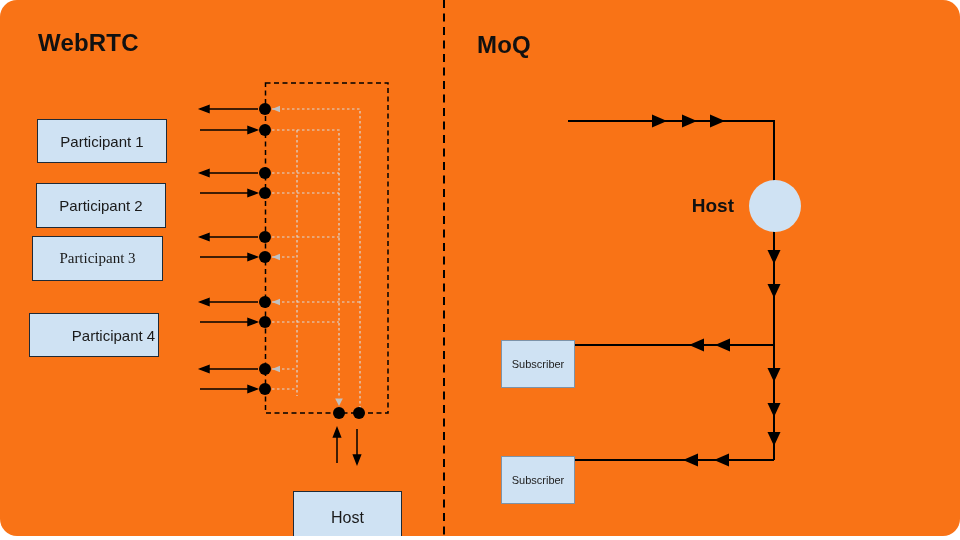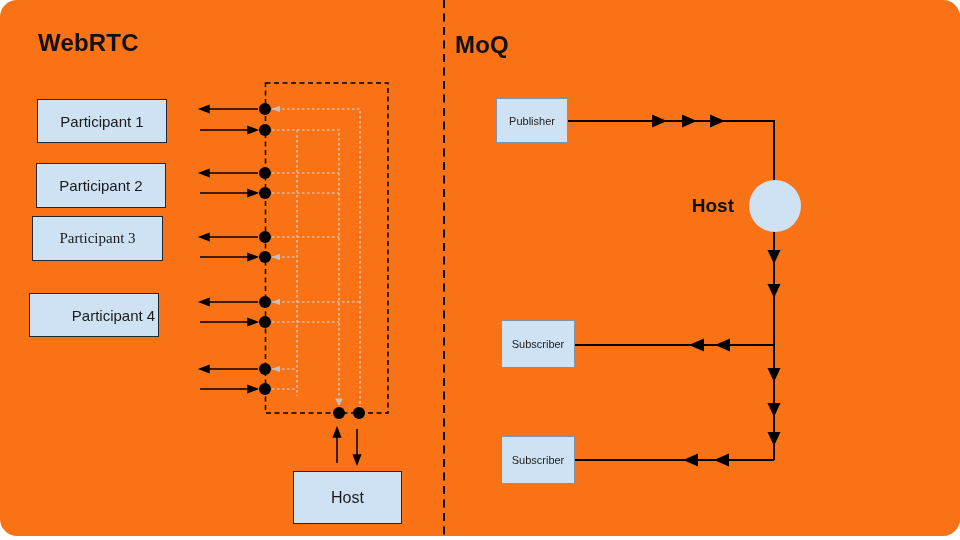--- a/index.html
+++ b/index.html
@@ -7,21 +7,21 @@
     position:relative;width:960px;height:536px;background:#f97316;
     font-family:"Liberation Sans", sans-serif;overflow:hidden;border-radius:17px;
   }
   #diagram-svg{position:absolute;left:0;top:0;}
   .title{
     position:absolute;font-weight:bold;font-size:24px;color:#111111;
     line-height:1;letter-spacing:0.2px;
   }
   .box{
     position:absolute;background:#cfe2f3;display:flex;align-items:center;
-    justify-content:center;color:#1a1a1a;box-sizing:border-box;text-align:left;
+    justify-content:center;color:#1a1a1a;box-sizing:border-box;text-align:left;margin-top:20px;
   }
   .box-dark{border:1.6px solid #1f2a36;}
   .box-blue{border:1.3px solid #7d93a8;}
   .participant{font-size:15px;}
   .hostbox{font-size:16px;}
   .smallbox{font-size:11px;color:#222;}
   .relay-circle{
     position:absolute;left:749px;top:180px;width:52px;height:52px;
     border-radius:50%;background:#cfe2f3;
   }
@@ -135,30 +135,29 @@
 
       <polygon points="704,338.5 704,351.5 689,345"></polygon>
       <polygon points="730,338.5 730,351.5 715,345"></polygon>
 
       <polygon points="698,453.5 698,466.5 683,460"></polygon>
       <polygon points="729,453.5 729,466.5 714,460"></polygon>
     </g>
   </svg>
 
   <div class="title" style="left:38px;top:31px;">WebRTC</div>
-  <div class="title" style="left:455px;top:33px;">MoQ</div>
+  <div class="title" style="left:477px;top:33px;">MoQ</div>
 
   <div class="box box-dark participant" style="left:37px;top:99px;width:130px;height:44px;">Participant 1</div>
   <div class="box box-dark participant" style="left:36px;top:163px;width:130px;height:45px;">Participant 2</div>
   <div class="box box-dark participant" style="left:32px;top:216px;width:131px;height:45px;font-family:Liberation Serif, serif;">Participant 3</div>
   <div class="box box-dark participant" style="left:29px;top:293px;width:130px;height:44px;padding-left:39px;">Participant 4</div>
 
   <div class="box box-dark hostbox" style="left:293px;top:471px;width:109px;height:53px;">Host</div>
 
-  <div class="box box-blue smallbox" style="left:496px;top:98px;width:72px;height:45px;">Publisher</div>
 
   <div class="relay-circle"></div>
   <div class="relay-label">Host</div>
 
   <div class="box box-blue smallbox" style="left:501px;top:320px;width:74px;height:48px;">Subscriber</div>
   <div class="box box-blue smallbox" style="left:501px;top:436px;width:74px;height:48px;">Subscriber</div>
 
 </div>
 
 </body></html>

